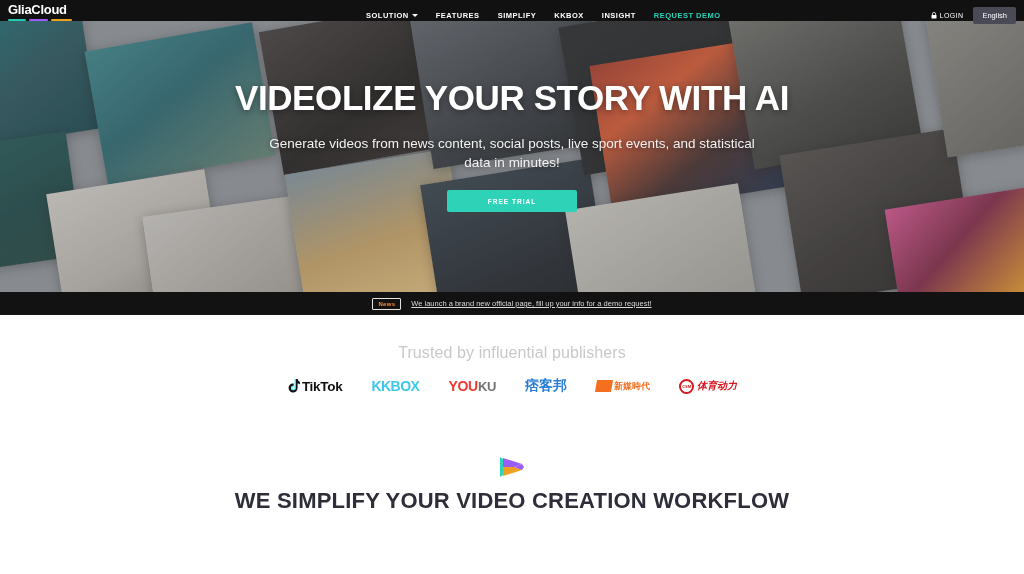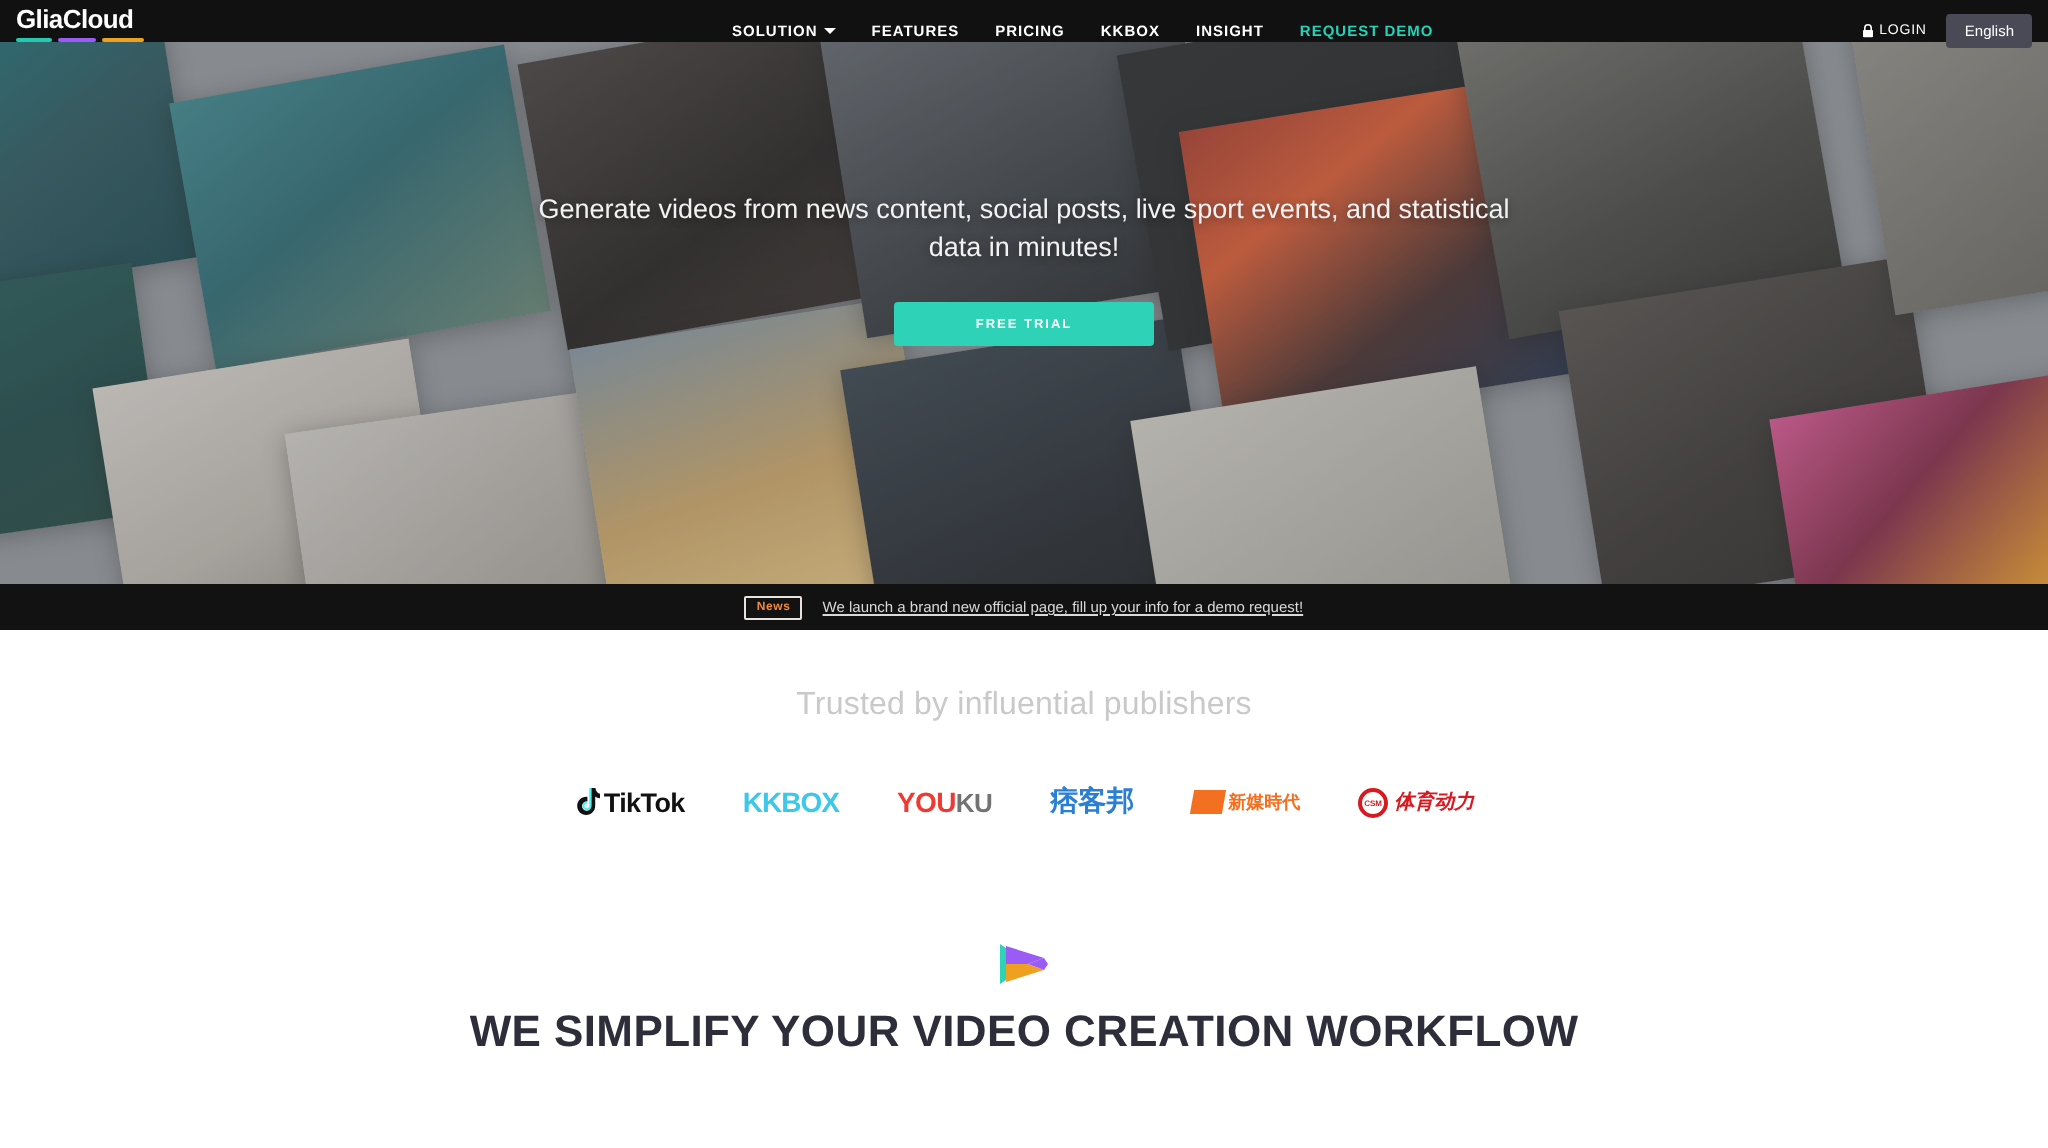--- a/index.html
+++ b/index.html
@@ -138,21 +138,21 @@
     width:1024px;
     background:#ffffff;
     padding-top:29px;
     display:flex; flex-direction:column; align-items:center;
   }
   .trusted-title{
     color:#c9c9c9; font-size:16px; font-weight:normal;
     letter-spacing:0.1px;
   }
   .logos-row{
-    margin-top:26px;
+    margin-top:11px;
     display:flex; align-items:center; justify-content:center;
     gap:29px;
   }
   .pub-logo{ display:flex; align-items:center; height:26px; }
 
   .tiktok{ display:flex; align-items:center; gap:2px; }
   .tiktok-text{ font-size:13.5px; font-weight:bold; color:#111111; letter-spacing:-0.3px;}
   .kkbox{ font-size:14px; font-weight:bold; color:#3cc8e8; letter-spacing:-0.5px; }
   .youku-you{ font-size:14px; font-weight:bold; color:#ef3a32; letter-spacing:-0.3px; }
   .youku-ku{ font-size:13px; font-weight:bold; color:#737373; letter-spacing:-0.3px; }
@@ -215,21 +215,21 @@
 
   <div class="nav-links">
     <a class="nav-link">
       <span>SOLUTION</span>
       <span class="caret"></span>
     </a>
     <a class="nav-link">
       <span>FEATURES</span>
     </a>
     <a class="nav-link">
-      <span>PRICING</span>
+      <span>SIMPLIFY</span>
     </a>
     <a class="nav-link">
       <span>KKBOX</span>
     </a>
     <a class="nav-link">
       <span>INSIGHT</span>
     </a>
     <a class="nav-link accent">
       <span>REQUEST DEMO</span>
     </a>
@@ -281,20 +281,21 @@
                 background:linear-gradient(155deg,#4a4440,#2c2724 55%,#1b1816);"></div>
     <div class="card" style="left:895px; top:175px; width:165px; height:145px; transform:rotate(-9deg);
                 background:linear-gradient(140deg,#d84a8c,#7e1a3a 35%,#e08a1e 70%,#f2c23c);"></div>
     <div class="card" style="left:935px; top:-25px; width:160px; height:150px; transform:rotate(-9deg);
                 background:linear-gradient(150deg,#8e8a82,#57534c);"></div>
   </div>
 
   <div class="hero-overlay"></div>
 
   <div class="hero-content">
+    <h1 class="hero-title">VIDEOLIZE YOUR STORY WITH AI</h1>
     <p class="hero-sub">Generate videos from news content, social posts, live sport events, and statistical data in minutes!</p>
     <button class="free-trial">FREE TRIAL</button>
   </div>
 </div>
 
 <div class="newsbar">
   <span class="news-badge">News</span>
   <a class="news-text">We launch a brand new official page, fill up your info for a demo request!</a>
 </div>
 

